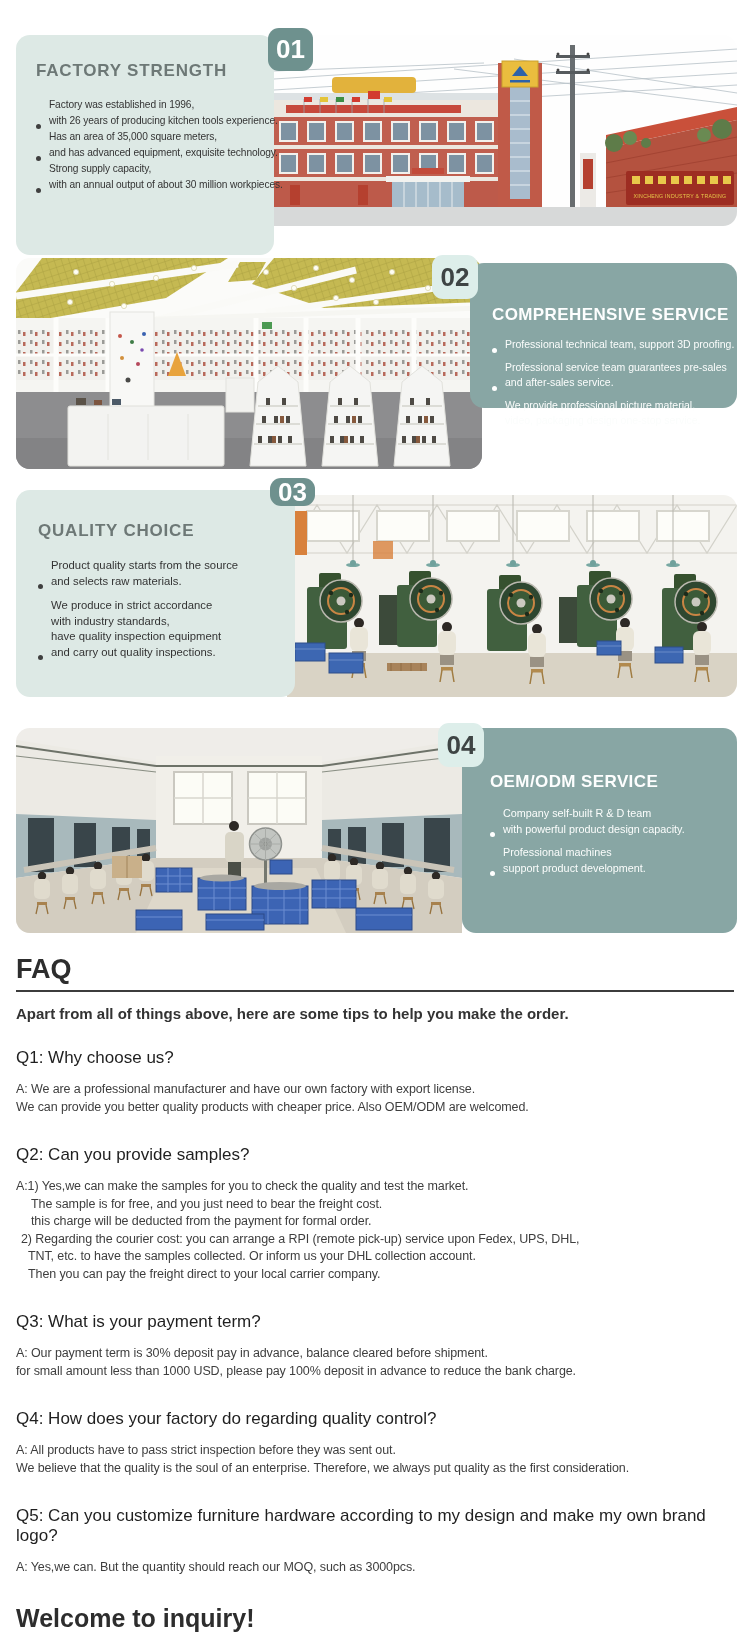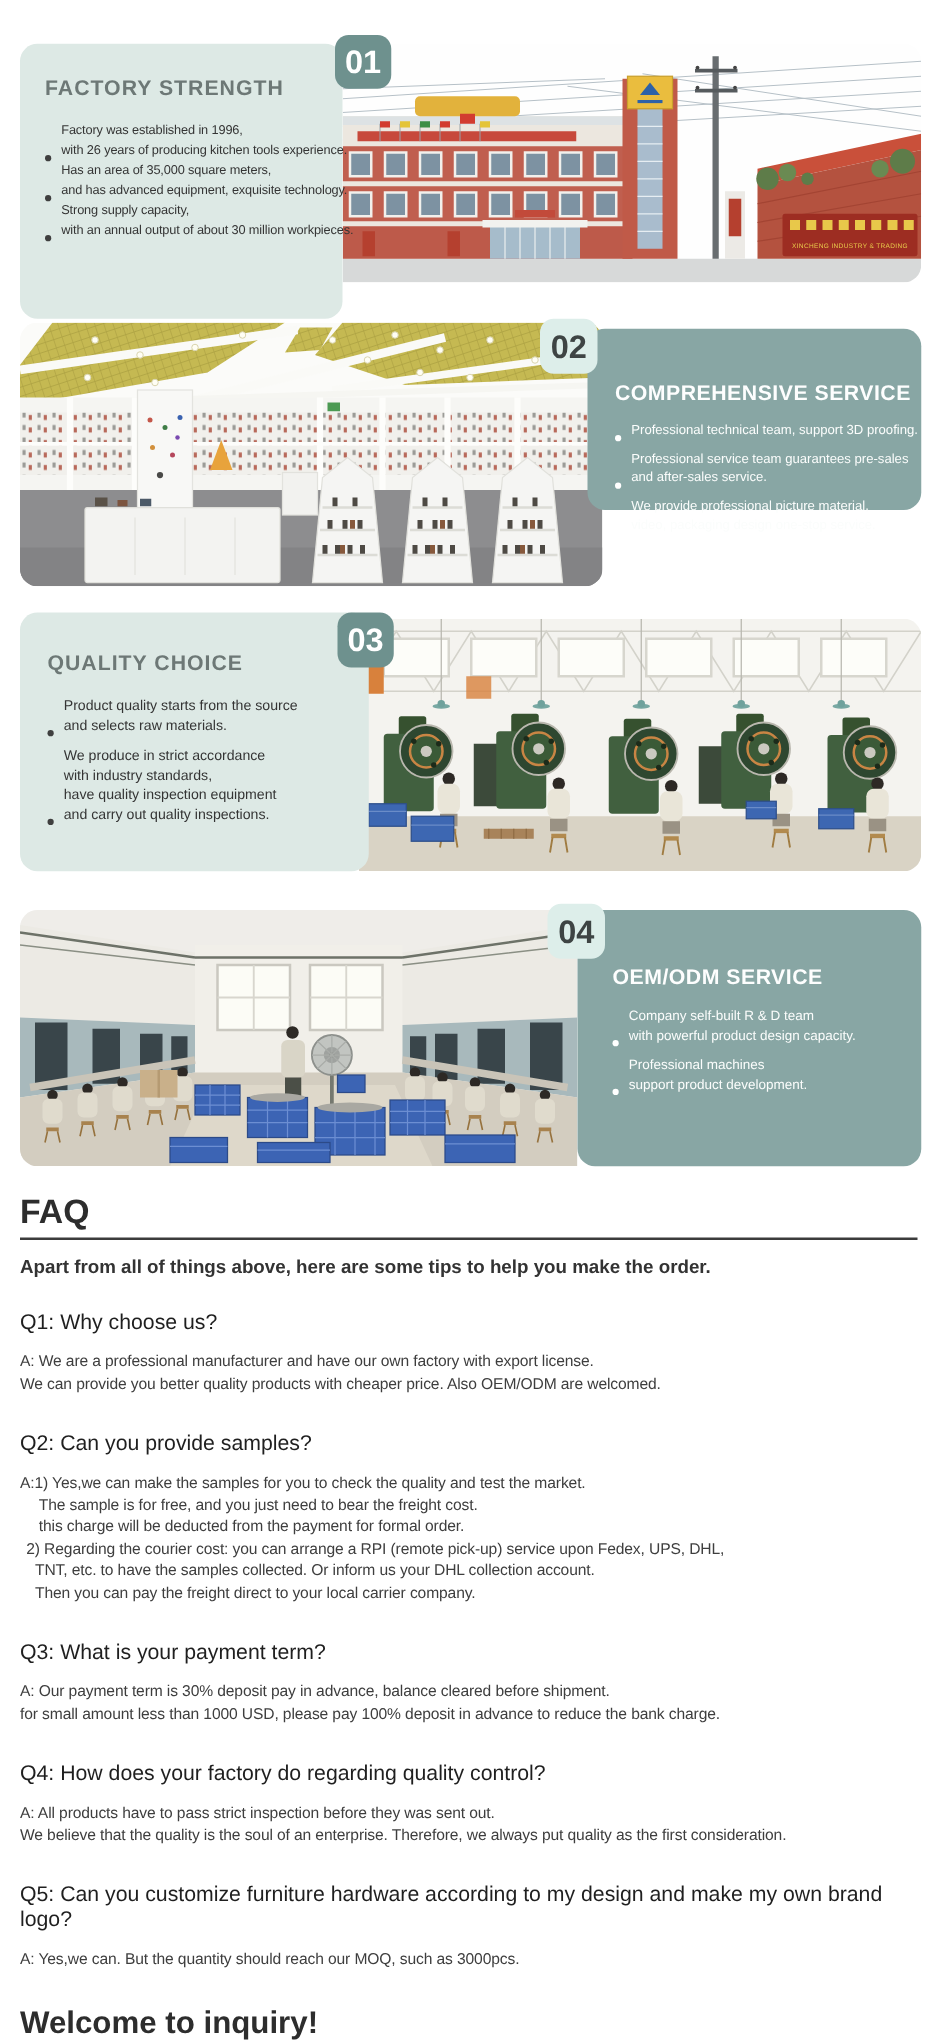--- a/index.html
+++ b/index.html
@@ -42,21 +42,21 @@
   #panel4{left:462px;top:728px;width:275px;height:205px;padding:44px 0 0 28px;}
   #panel4 .bullets{margin-top:14px;font-size:10.8px;line-height:15.5px;}
   #panel4 li{margin-bottom:8px;}
 
   .badge{position:absolute;border-radius:11px;display:flex;align-items:center;
          justify-content:center;font-size:26px;font-weight:bold;z-index:3;}
   .badge.dk{background:#6e918e;color:#fff;}
   .badge.lt{background:#ddeeea;color:#3e4444;}
   #badge1{left:268px;top:28px;width:45px;height:43px;}
   #badge2{left:432px;top:255px;width:46px;height:44px;}
-  #badge3{left:270px;top:490px;width:45px;height:44px;}
+  #badge3{left:270px;top:478px;width:45px;height:28px;}
   #badge4{left:438px;top:723px;width:46px;height:44px;}
 
   
   .faq{position:absolute;left:0;top:954px;width:750px;box-sizing:border-box;
        padding:0 16px;color:#2f2f2f;z-index:1;}
   .faq-h{margin:0;font-size:27px;font-weight:bold;color:#2d2d2d;}
   .faq-rule{border:none;border-top:2px solid #3c3c3c;margin:5px 0 0;}
   .faq-intro{margin:13px 0 0;font-size:15px;font-weight:bold;color:#333;}
   .q{margin:29px 0 0;font-size:17px;font-weight:400;color:#1f1f1f;}
   .q.first{margin-top:26px;}

